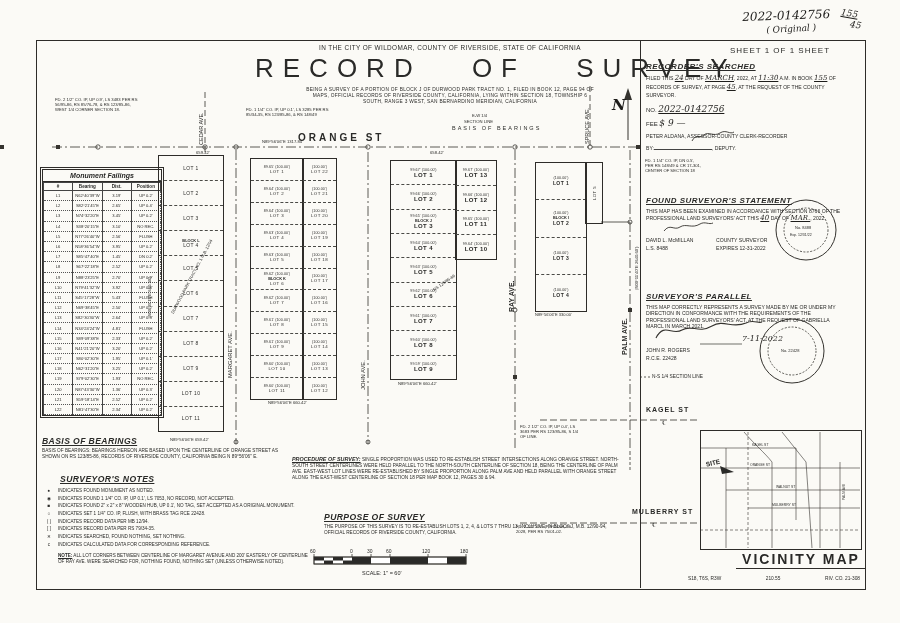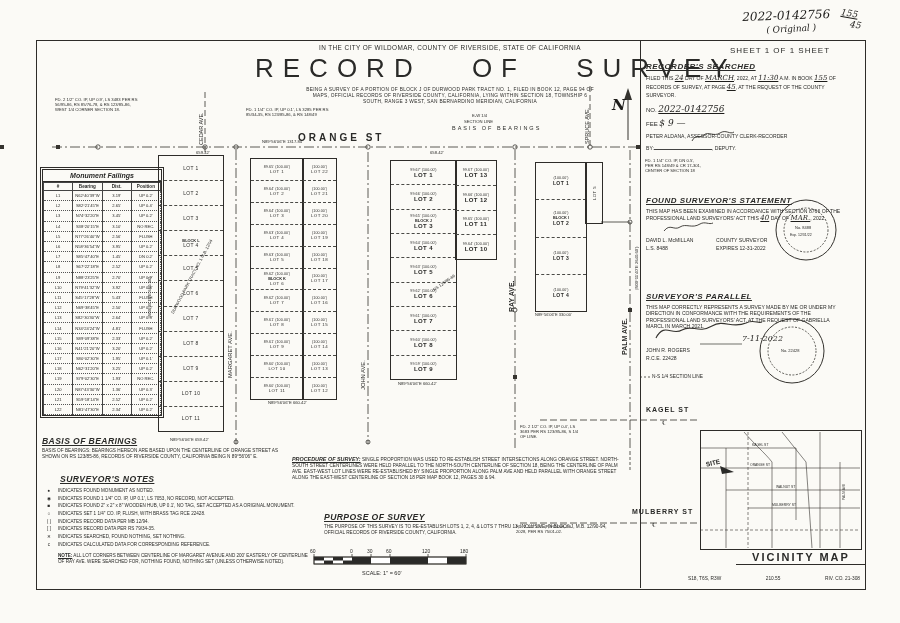--- a/index.html
+++ b/index.html
@@ -48,21 +48,21 @@
   #notes-list{list-style:none;margin:4px 0 0 0;padding:0;}
   #notes-list li{font-size:4.6px;line-height:1.35;display:flex;gap:4px;margin-bottom:1.5px;}
   #notes-list .sym{width:10px;flex:0 0 10px;text-align:center;}
   #note-para{margin-top:5px;margin-left:14px;font-size:4.6px;line-height:1.25;width:250px;}
   #note-para .nlbl{font-weight:bold;text-decoration:underline;}
   #procedure{position:absolute;left:292px;top:456px;width:332px;font-size:4.7px;line-height:1.27;}
   #procedure .inline-title{font-weight:bold;font-style:italic;text-decoration:underline;font-size:5.4px;}
   #purpose{position:absolute;left:292px;top:512px;width:300px;margin-left:32px;}
   
   #vicinity-box{position:absolute;left:700px;top:430px;width:160px;height:118px;border:1px solid #2e2c29;}
-  #vicinity-title{position:absolute;left:736px;top:551px;width:130px;text-align:center;font-size:11px;font-weight:bold;letter-spacing:2px;border-bottom:1.5px solid #2e2c29;padding-bottom:1px;}
+  #vicinity-title{position:absolute;left:736px;top:551px;width:130px;text-align:center;font-size:14px;font-weight:bold;letter-spacing:2px;border-bottom:1.5px solid #2e2c29;padding-bottom:1px;}
   #fine-print{position:absolute;left:688px;top:576px;width:172px;display:flex;justify-content:space-between;font-size:4.8px;}
   
   .lots{position:absolute;display:flex;flex-direction:column;border:1px solid #2e2c29;background:transparent;}
   .cell{flex:1;display:flex;flex-direction:column;align-items:center;justify-content:center;border-bottom:.6px dashed #4a4a46;overflow:hidden;}
   .cell:last-child{border-bottom:none;}
   .cell .dim{font-size:3.6px;letter-spacing:.1px;white-space:nowrap;}
   .cell .blk{font-size:3.9px;font-weight:bold;white-space:nowrap;}
   .cell .lbl{font-size:4.9px;letter-spacing:.4px;white-space:nowrap;}
   .lots[data-kind="j"] .lbl{font-size:6px;font-weight:bold;}
   .lots[data-kind="b"] .lbl{font-size:4.4px;}

